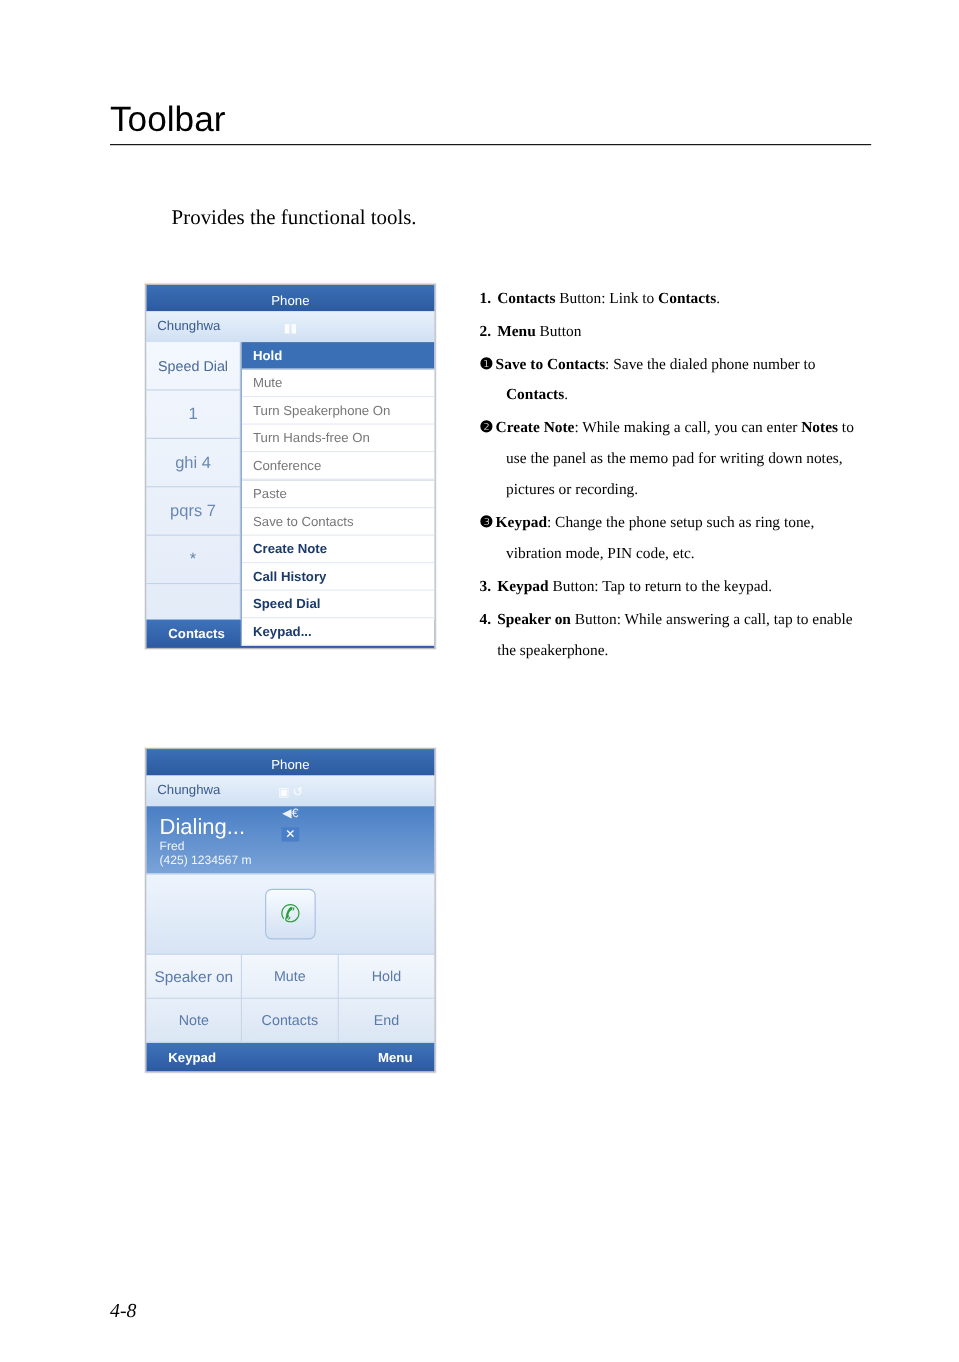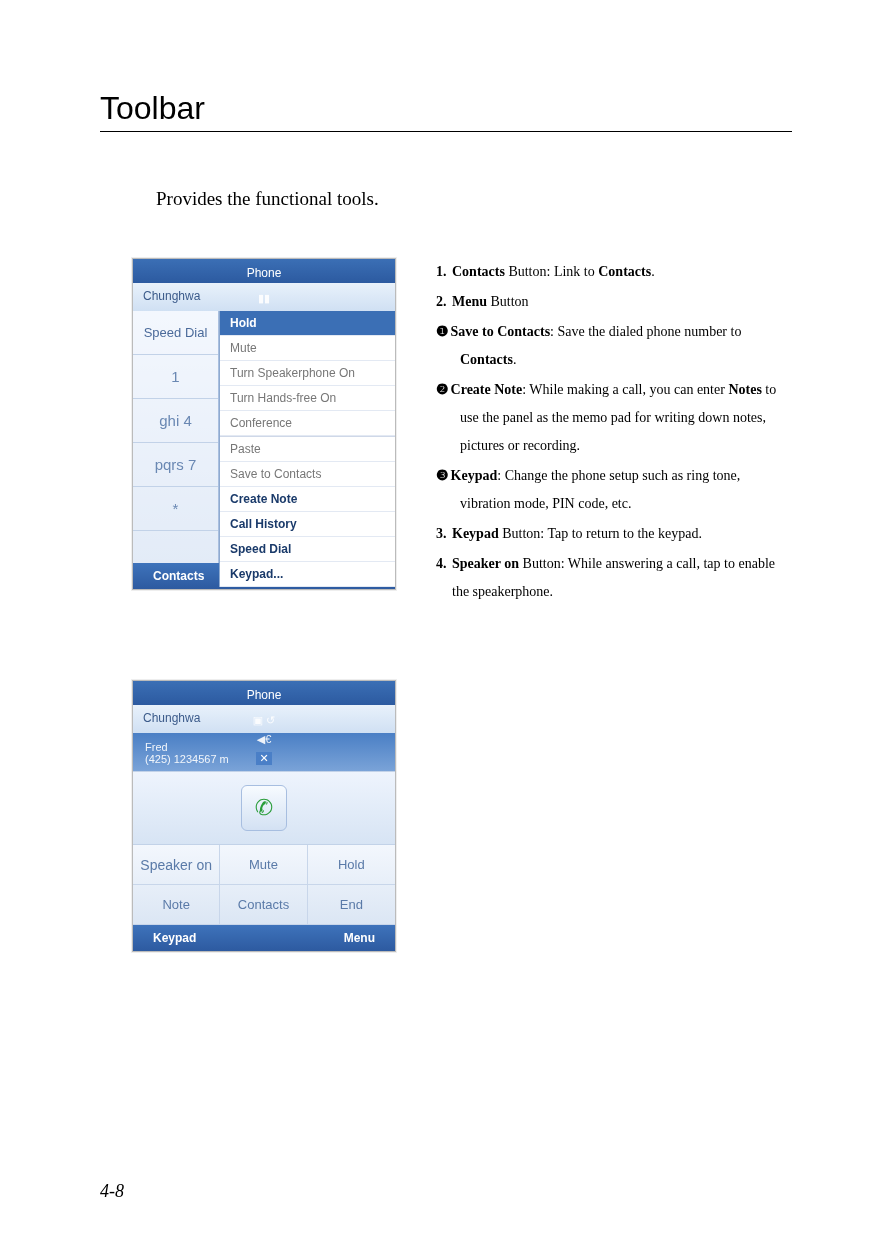--- a/index.html
+++ b/index.html
@@ -212,20 +212,21 @@
             <span></span>
           </span>
         <span>Phone</span>
         <span class="spacer"></span>
         <span class="tb-icon">▣ ↺</span>
         <span class="tb-icon">◀€</span>
         <span class="close">✕</span>
       </div>
       <div class="carrier">Chunghwa</div>
       <div class="d2-top">
+        <div class="dial">Dialing...</div>
         <div class="name">Fred</div>
         <div class="num2">(425) 1234567 m</div>
       </div>
       <div class="d2-mid">
         <div class="call">✆</div>
       </div>
       <div class="d2-grid">
         <div class="big">Speaker on</div>
         <div>Mute</div>
         <div>Hold</div>

